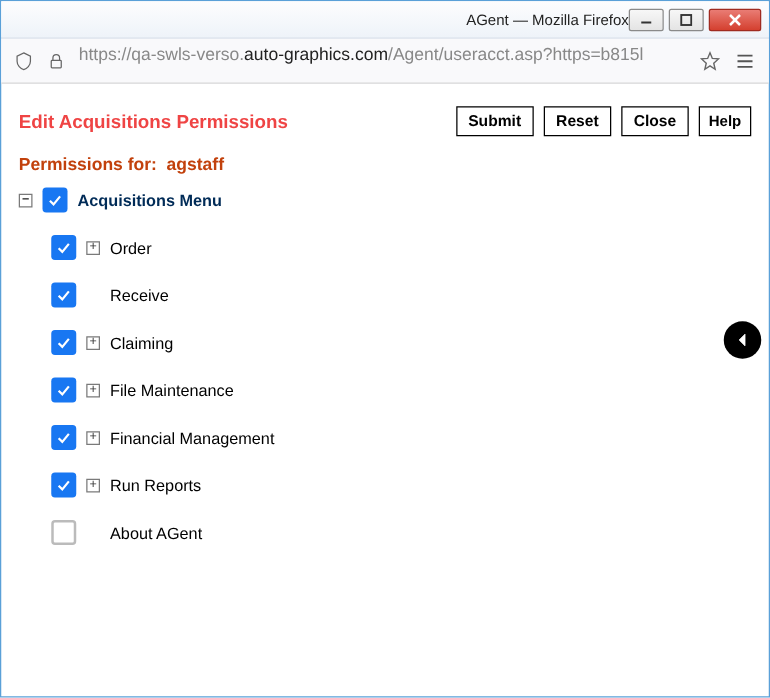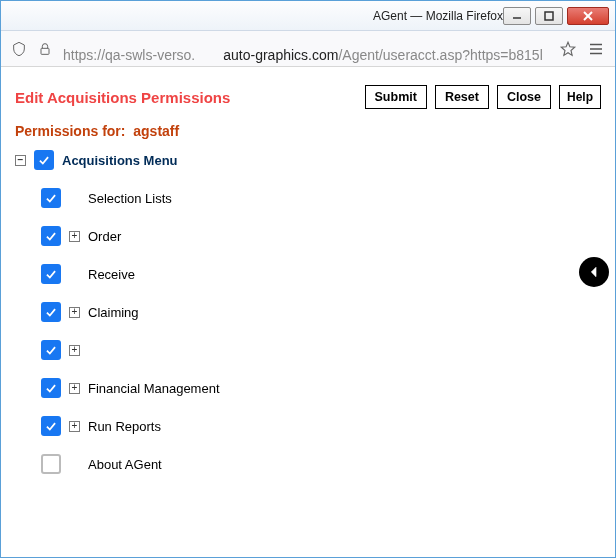--- a/index.html
+++ b/index.html
@@ -62,25 +62,25 @@
     width: 16px; height: 16px; stroke: #666; fill: none; stroke-width: 1.5;
   }
   .urlfield {
     flex: 1;
     height: 28px;
     border: none;
     background: transparent;
     font-size: 14px;
     color: #888;
     display: flex;
-    align-items: flex-end;
+    align-items: flex-start;
     white-space: nowrap;
     overflow: hidden;
   }
-  .urlfield .dark { color: #222; margin-left: 28px; }
+  .urlfield .dark { color: #222; }
   .star { width:18px; height:18px; stroke:#666; fill:none; stroke-width:1.5; }
   .hamburger { width:18px; height:18px; stroke:#555; fill:none; stroke-width:2; }
   .content {
     position: relative;
     padding: 10px 14px;
     height: calc(558px - 30px - 36px - 2px);
     overflow: hidden;
   }
   .headerrow {
     display: flex;
@@ -225,29 +225,20 @@
       <div class="treerow root">
         <div class="expander">−</div>
         <div class="checkbox checked">
           <svg width="14" height="14" viewBox="0 0 24 24">
               <polyline points="5,13 10,18 19,7"></polyline>
             </svg>
         </div>
         <span>Acquisitions Menu</span>
       </div>
 
-      <div class="treerow child">
-        <div class="checkbox checked">
-            <svg width="14" height="14" viewBox="0 0 24 24">
-              <polyline points="5,13 10,18 19,7"></polyline>
-            </svg>
-          </div>
-        <span class="spacer-exp"></span>
-        <span>Selection Lists</span>
-      </div>
 
       <div class="treerow child">
         <div class="checkbox checked">
             <svg width="14" height="14" viewBox="0 0 24 24">
               <polyline points="5,13 10,18 19,7"></polyline>
             </svg>
           </div>
         <div class="expander">+</div>
         <span>Order</span>
       </div>
@@ -272,20 +263,21 @@
         <span>Claiming</span>
       </div>
 
       <div class="treerow child">
         <div class="checkbox checked">
             <svg width="14" height="14" viewBox="0 0 24 24">
               <polyline points="5,13 10,18 19,7"></polyline>
             </svg>
           </div>
         <div class="expander">+</div>
+        <span>File Maintenance</span>
       </div>
 
       <div class="treerow child">
         <div class="checkbox checked">
             <svg width="14" height="14" viewBox="0 0 24 24">
               <polyline points="5,13 10,18 19,7"></polyline>
             </svg>
           </div>
         <div class="expander">+</div>
         <span>Financial Management</span>

